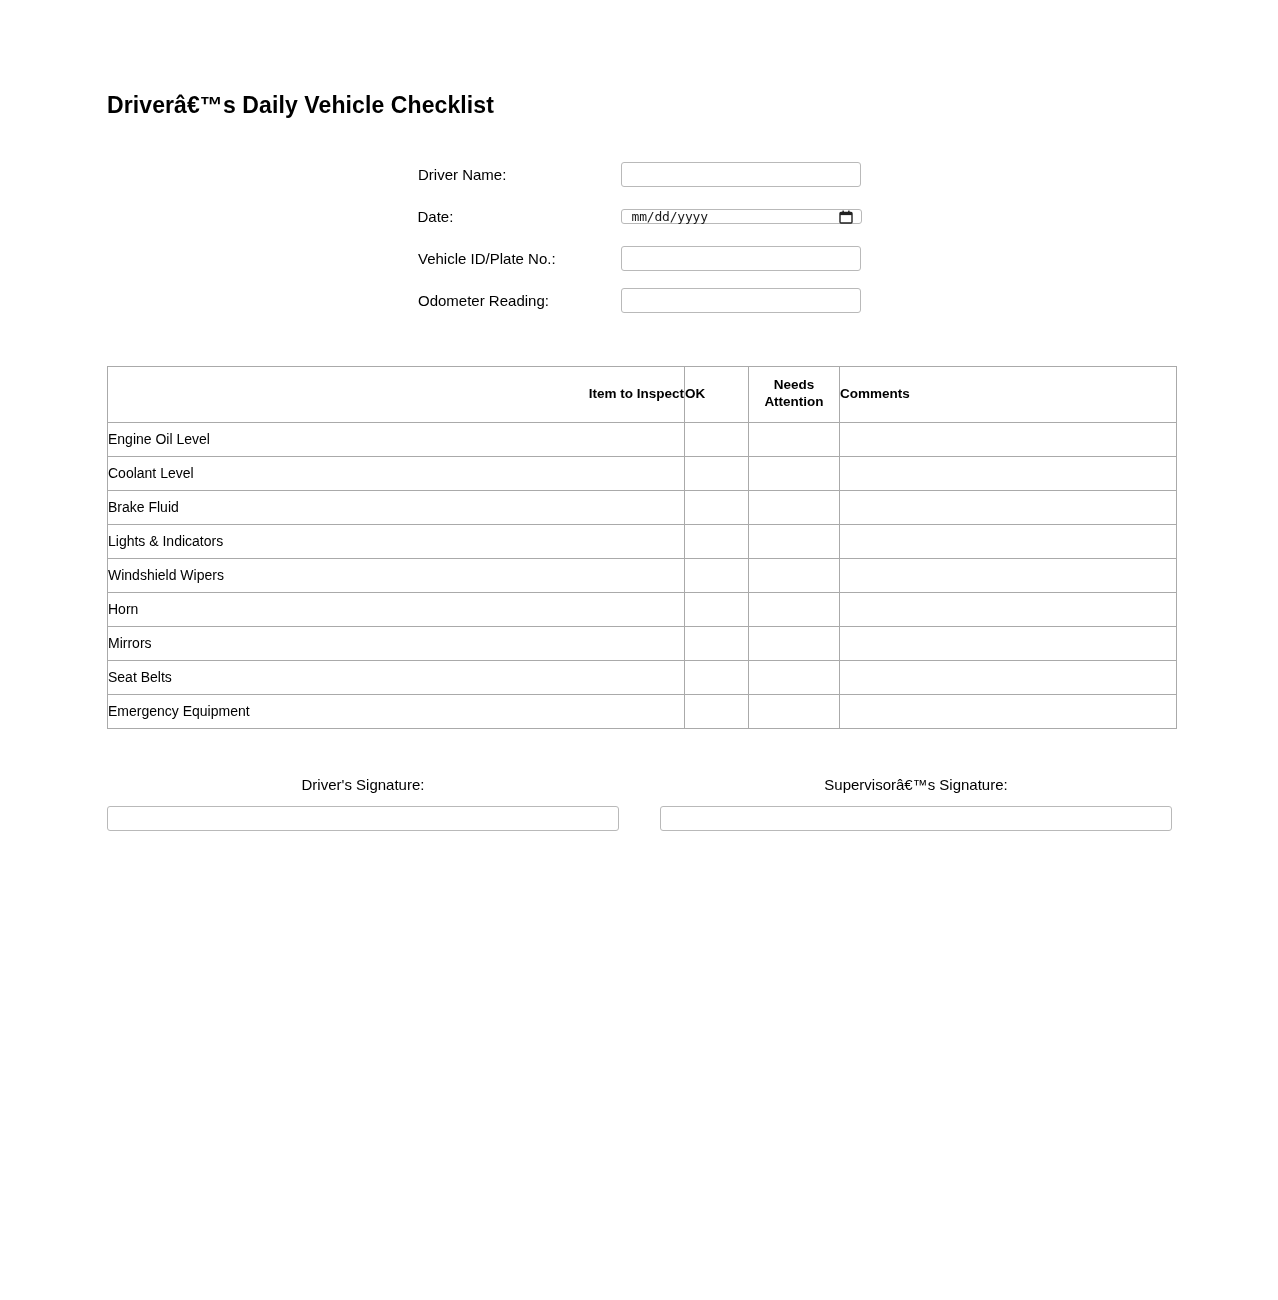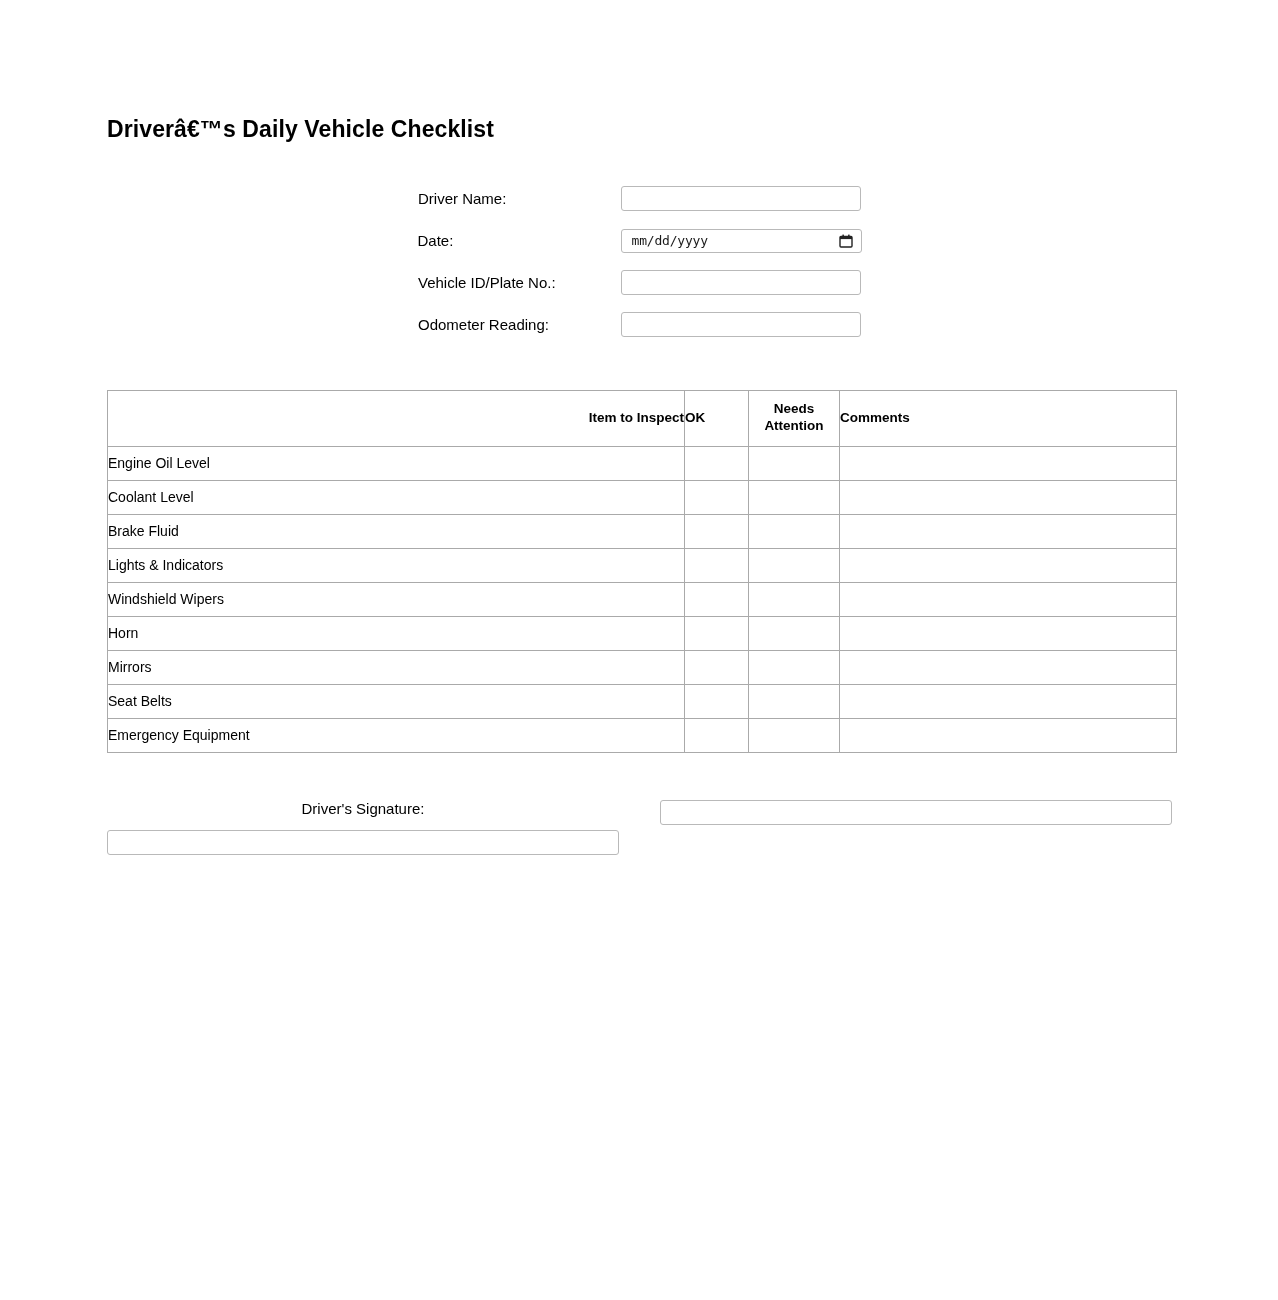--- a/index.html
+++ b/index.html
@@ -8,21 +8,21 @@
     background: #ffffff;
   }
   body {
     width: 1278px;
     height: 1300px;
     font-family: "Liberation Sans", sans-serif;
     color: #000000;
     -webkit-font-smoothing: none;
   }
   .page {
-    padding: 116px 106px 0 107px;
+    padding: 92px 106px 0 107px;
     box-sizing: border-box;
   }
   .form-title {
     font-size: 23px;
     font-weight: bold;
     margin: 0 0 34px 0;
     letter-spacing: 0.1px;
     line-height: 1.2;
   }
 
@@ -50,21 +50,21 @@
     border-radius: 3px;
     background: #ffffff;
     font-family: "Liberation Sans", sans-serif;
     font-size: 13px;
     padding: 1px 4px;
     color: #000;
     outline: none;
   }
   .date-input {
     width: 241px;
-    height: 24px;
+    height: 15px;
     box-sizing: border-box;
     border: 1px solid #b9b9b9;
     border-radius: 3px;
     background: #ffffff;
     display: flex;
     align-items: center;
     padding: 0 8px 0 10px;
   }
   .date-placeholder {
     font-family: "DejaVu Sans Mono", monospace;
@@ -254,17 +254,18 @@
         </tr>
       </tbody>
   </table>
 
   <div class="signature-area">
     <div class="signature-col">
       <span class="signature-label">Driver's Signature:</span>
       <input class="signature-input" type="text" placeholder="" style="">
     </div>
     <div class="signature-col right">
+      <span class="signature-label">Supervisorâ€™s Signature:</span>
       <input class="signature-input" type="text" placeholder="" style="">
     </div>
   </div>
 
 </div>
 
 </body></html>

